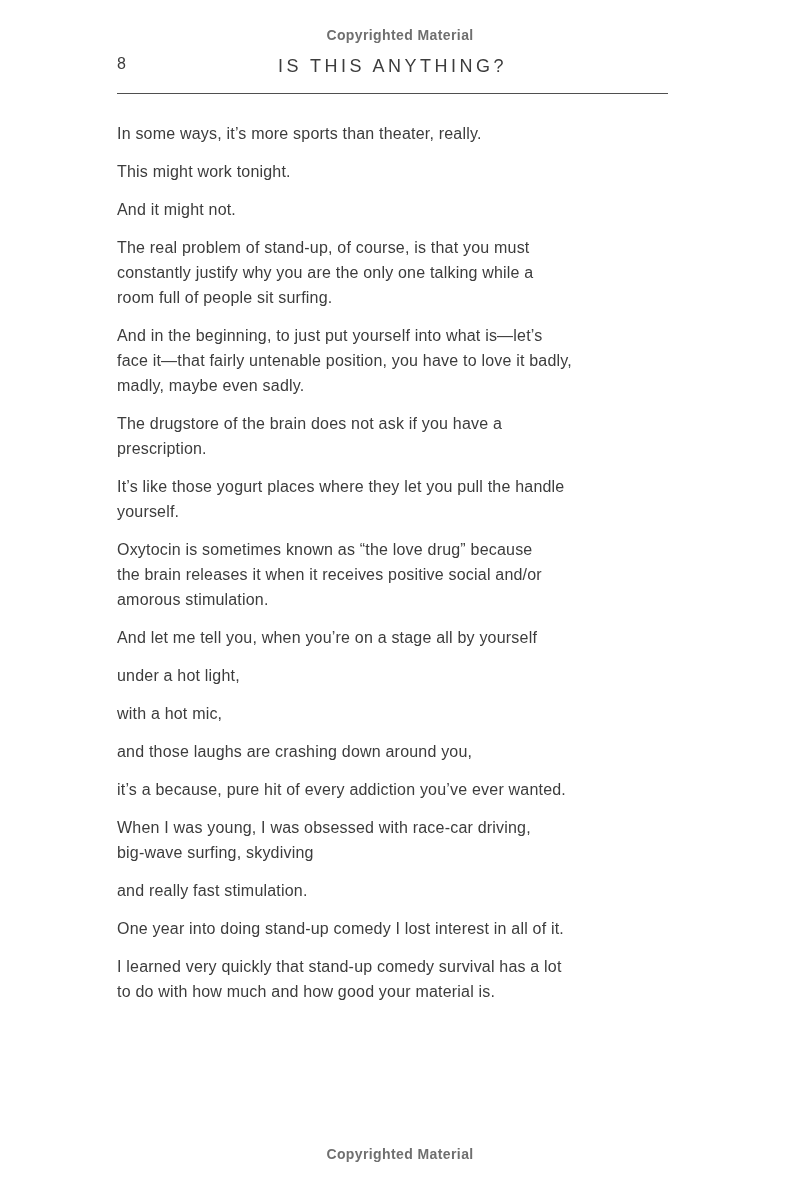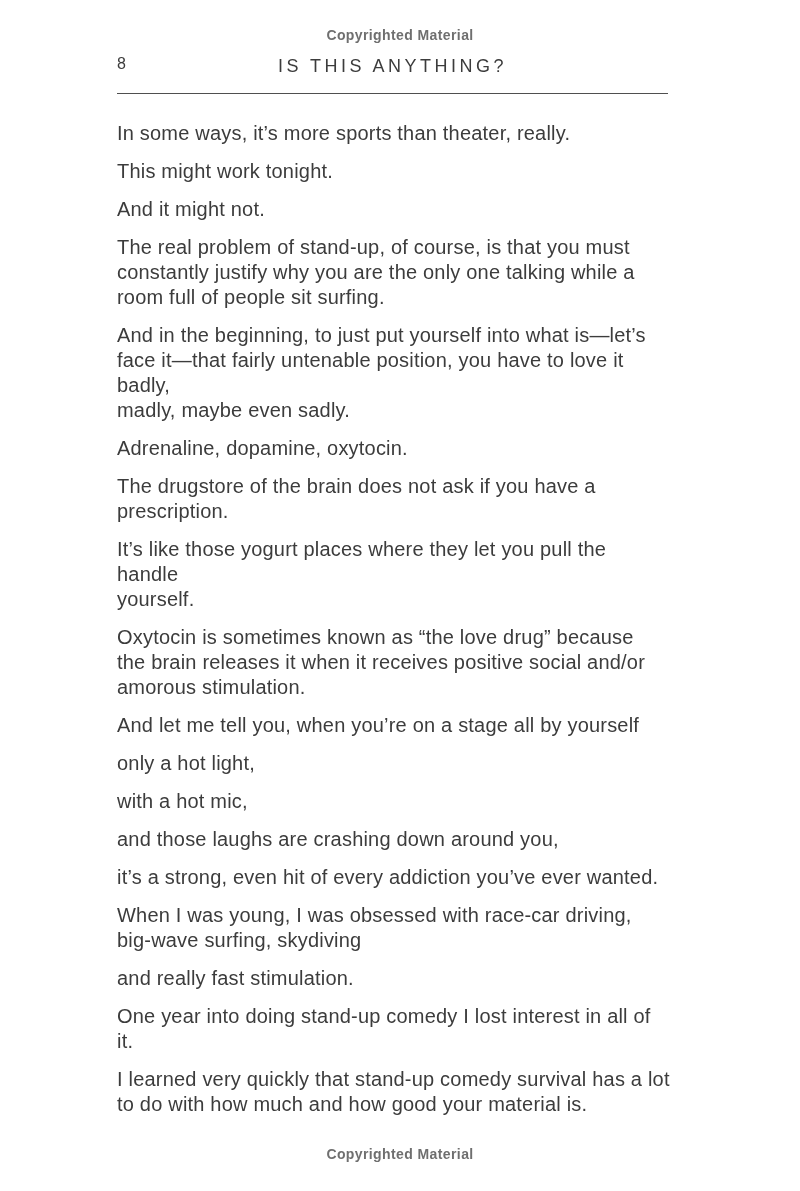--- a/index.html
+++ b/index.html
@@ -53,21 +53,21 @@
     border-top:1.5px solid var(--rule);
     margin:0;
   }
   .body-text{
     position:absolute;
     left:117px;top:121px;width:555px;
   }
   .body-text p{
     margin:0 0 13px 0;
     color:var(--text);
-    font-size:20px;
+    font-size:16px;
     line-height:25px;
     letter-spacing:0.2px;
     white-space:pre-line;
   }
 </style>
 </head>
 <body>
 
 <div class="page">
 
@@ -82,33 +82,32 @@
   <div class="body-text" id="body-text">
       <p>In some ways, it’s more sports than theater, really.</p>
       <p>This might work tonight.</p>
       <p>And it might not.</p>
       <p>The real problem of stand-up, of course, is that you must
 constantly justify why you are the only one talking while a
 room full of people sit surfing.</p>
       <p>And in the beginning, to just put yourself into what is—let’s
 face it—that fairly untenable position, you have to love it badly,
 madly, maybe even sadly.</p>
-      <p>Adrenaline, dopamine, oxytocin.</p>
       <p>The drugstore of the brain does not ask if you have a
 prescription.</p>
       <p>It’s like those yogurt places where they let you pull the handle
 yourself.</p>
       <p>Oxytocin is sometimes known as “the love drug” because
 the brain releases it when it receives positive social and/or
 amorous stimulation.</p>
       <p>And let me tell you, when you’re on a stage all by yourself</p>
-      <p>only a hot light,</p>
+      <p>under a hot light,</p>
       <p>with a hot mic,</p>
       <p>and those laughs are crashing down around you,</p>
-      <p>it’s a strong, even hit of every addiction you’ve ever wanted.</p>
+      <p>it’s a because, pure hit of every addiction you’ve ever wanted.</p>
       <p>When I was young, I was obsessed with race-car driving,
 big-wave surfing, skydiving</p>
       <p>and really fast stimulation.</p>
       <p>One year into doing stand-up comedy I lost interest in all of it.</p>
       <p>I learned very quickly that stand-up comedy survival has a lot
 to do with how much and how good your material is.</p>
     </div>
 
   <div class="copyright bottom">Copyrighted Material</div>
 

